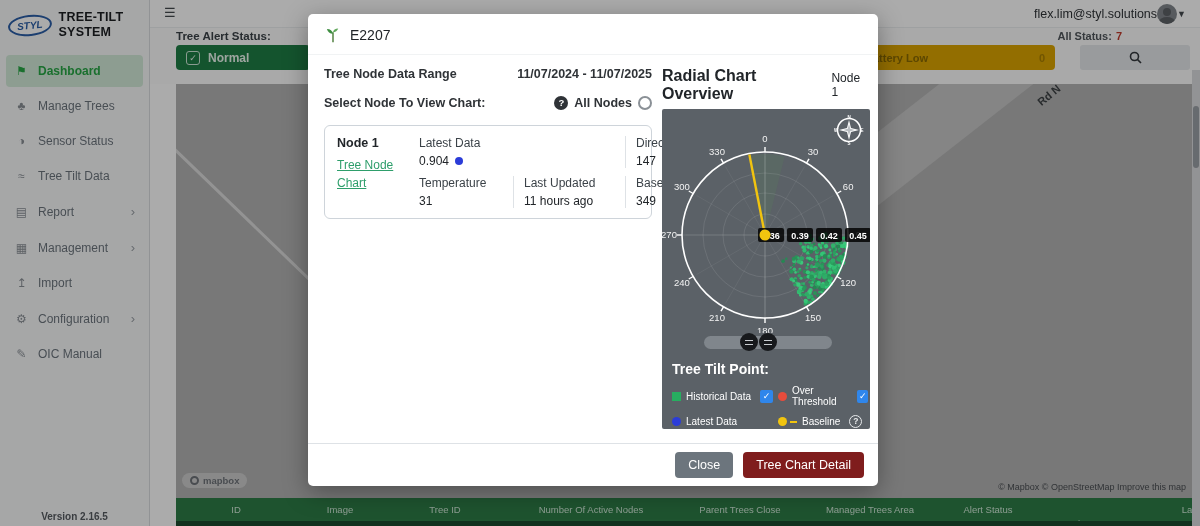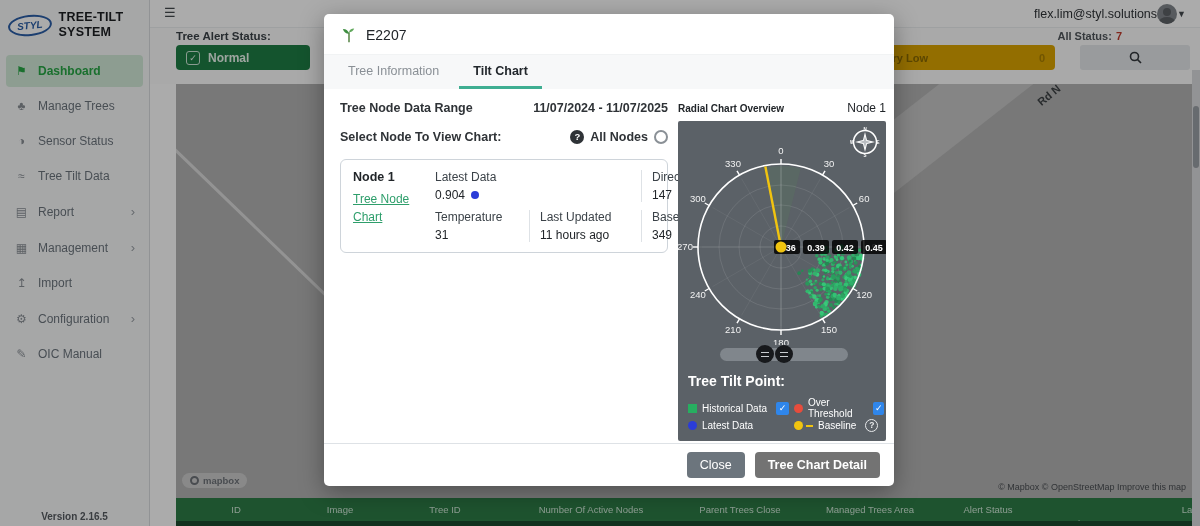--- a/index.html
+++ b/index.html
@@ -48,21 +48,21 @@
 
   .table-head { position:absolute; left:26px; right:8px; bottom:5px; height:23px; background:#2e7d46; display:flex; align-items:center; overflow:hidden; }
   .table-head .col { flex:0 0 auto; font-size:9.5px; font-weight:400; color:#cfe8d8; text-align:center; white-space:nowrap; cursor:pointer; }
   .table-foot { position:absolute; left:26px; right:8px; bottom:0; height:5px; background:#1b4a2e; }
 
   .vscroll { position:absolute; right:0; top:70px; bottom:0; width:8px; background:#dadcde; }
   .vscroll .thumb { position:absolute; top:36px; left:1px; width:6px; height:62px; border-radius:3px; background:#9aa0a6; cursor:pointer; }
 
   
   .overlay { position:absolute; inset:0; background:rgba(0,0,0,.33); z-index:5; }
-  .modal { position:absolute; left:324px; top:14px; width:570px; height:472px; background:#fff; border-radius:5px; box-shadow:0 6px 24px rgba(0,0,0,.35); z-index:10; display:flex; flex-direction:column; }
+  .modal { position:absolute; left:308px; top:14px; width:570px; height:472px; background:#fff; border-radius:5px; box-shadow:0 6px 24px rgba(0,0,0,.35); z-index:10; display:flex; flex-direction:column; }
   .m-header { display:flex; align-items:center; gap:8px; padding:12px 16px 10px 16px; border-bottom:1px solid #f1f3f4; }
   .m-title { font-size:14px; color:#212529; }
   .m-tabs { display:flex; gap:6px; background:#f7f8f9; padding:0 10px; height:34px; align-items:stretch; }
   .tab { display:flex; align-items:center; padding:0 14px; font-size:12.5px; color:#8a9096; cursor:pointer; border-bottom:3px solid transparent; }
   .tab.active { color:#23282d; font-weight:700; border-bottom-color:#3fae92; }
   .m-body { flex:1; display:flex; background:#fff; }
   .left-pane { width:354px; padding:12px 10px 0 16px; }
   .lp-row { display:flex; justify-content:space-between; align-items:center; margin-bottom:15px; }
   .lp-label { font-size:12.5px; font-weight:700; color:#2f3337; }
   .lp-value { font-size:12.5px; font-weight:700; color:#2f3337; }
@@ -76,42 +76,42 @@
   .nc-link { font-size:12px; color:#2e9e6b; text-decoration:underline; cursor:pointer; line-height:1.5; display:inline-block; width:66px; }
   .cell { padding:0 10px 0 10px; }
   .cell .cl { font-size:12px; color:#3b4248; margin-bottom:4px; }
   .cell .cv { font-size:12px; color:#212529; display:flex; align-items:center; gap:6px; }
   .cell.bl { border-left:1px solid #dee2e6; }
   .dot-blue { width:8px; height:8px; border-radius:50%; background:#2b3cd8; display:inline-block; }
   .span2 { grid-column:2 / 4; }
 
   .right-pane { width:216px; padding:12px 8px 0 0; }
   .rp-head { display:flex; justify-content:space-between; align-items:center; margin-bottom:6px; }
-  .rp-title { font-size:10px; font-weight:700; color:#212529; }
+  .rp-title { font-size:16px; font-weight:700; color:#212529; }
   .rp-node { font-size:12px; color:#212529; }
   .chart-panel { position:relative; width:208px; height:320px; background:#5b6167; border-radius:2px; }
   .compass { position:absolute; top:6px; right:6px; width:30px; height:30px; cursor:pointer; }
   .slider-track { position:absolute; left:42px; top:227px; width:128px; height:13px; border-radius:7px; background:#80868c; cursor:pointer; }
   .s-handle { position:absolute; top:-3px; width:18px; height:18px; border-radius:50%; background:#17191c; display:flex; align-items:center; justify-content:center; cursor:pointer; }
   .s-handle .grip { width:8px; height:5px; border-top:1.5px solid #c8ccd0; border-bottom:1.5px solid #c8ccd0; }
   .legend-block { position:absolute; left:10px; right:2px; top:252px; color:#fff; }
   .legend-title { font-size:14px; font-weight:700; margin-bottom:8px; }
-  .legend-grid { display:grid; grid-template-columns:106px 1fr; row-gap:0; }
+  .legend-grid { display:grid; grid-template-columns:106px 1fr; row-gap:8px; }
   .lg-item { display:flex; align-items:center; gap:5px; font-size:10px; }
   .mk { flex:0 0 auto; }
   .mk-square { width:9px; height:9px; }
   .mk-circle { width:9px; height:9px; border-radius:50%; }
   .mk-dash { width:7px; height:2px; background:#f1c40f; margin-left:-2px; }
   .cbx { width:13px; height:13px; background:#2f86eb; border-radius:2px; color:#fff; font-size:9px; line-height:13px; text-align:center; font-weight:700; margin-left:4px; cursor:pointer; }
   .help { width:13px; height:13px; border:1.5px solid #e8eaec; border-radius:50%; color:#e8eaec; font-size:8.5px; line-height:11px; text-align:center; font-weight:700; margin-left:4px; cursor:pointer; }
 
   .m-footer { border-top:1px solid #dee2e6; padding:8px 14px; display:flex; justify-content:flex-end; gap:10px; align-items:center; }
   .btn { border:none; border-radius:4px; color:#fff; font-size:12.5px; padding:6px 13px; cursor:pointer; font-family:inherit; }
   .btn-close { background:#6c757d; }
-  .btn-detail { background:#737373; font-weight:700; }
+  .btn-detail { background:#7f1d1d; font-weight:400; }
 </style>
 </head>
 <body>
 
 <div class="app">
 
   <aside class="sidebar">
     <div class="brand">
       <span class="logo-oval">STYL</span>
       <span class="brand-title">TREE-TILT SYSTEM</span>
@@ -225,24 +225,20 @@
 <div class="modal">
   <div class="m-header">
     <svg width="18" height="18" viewBox="0 0 20 20">
       <path d="M10 18 C10 13 10 10 10 7" stroke="#4c7d3a" stroke-width="1.6" fill="none"></path>
       <path d="M10 8.5 C6.5 8.5 4.2 6.2 3.2 3.2 C7 3.2 9.4 5.4 10 8.5 Z" fill="#3e8e41"></path>
       <path d="M10 7 C12.8 7 14.8 5.2 15.8 2.8 C12.3 2.8 10.4 4.6 10 7 Z" fill="#61a85c"></path>
     </svg>
     <span class="m-title">E2207</span>
   </div>
 
-  <div class="m-tabs">
-    <div class="tab">Tree Information</div>
-    <div class="tab active">Tilt Chart</div>
-  </div>
 
   <div class="m-body">
     <div class="left-pane">
       <div class="lp-row">
         <span class="lp-label">Tree Node Data Range</span>
         <span class="lp-value">11/07/2024 - 11/07/2025</span>
       </div>
       <div class="lp-row">
         <span class="lp-label">Select Node To View Chart:</span>
         <span class="allnodes">

